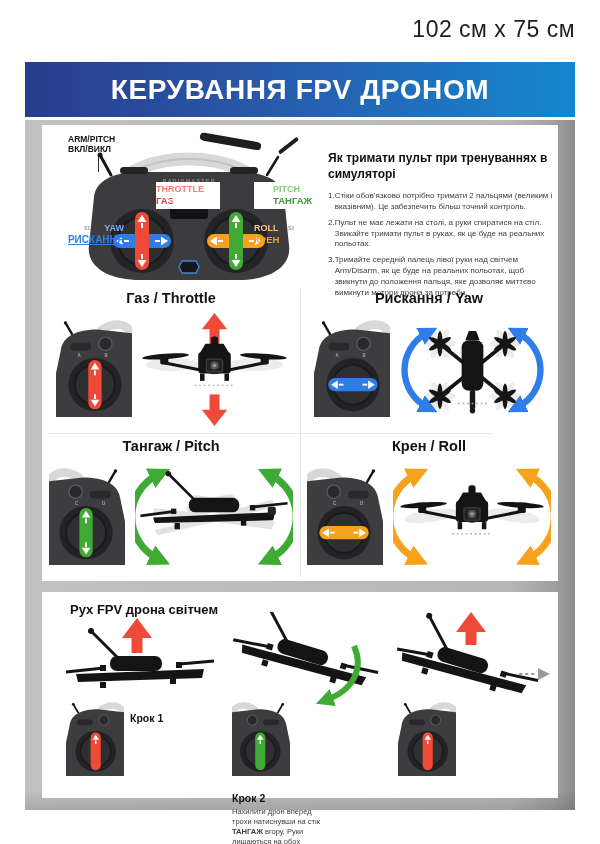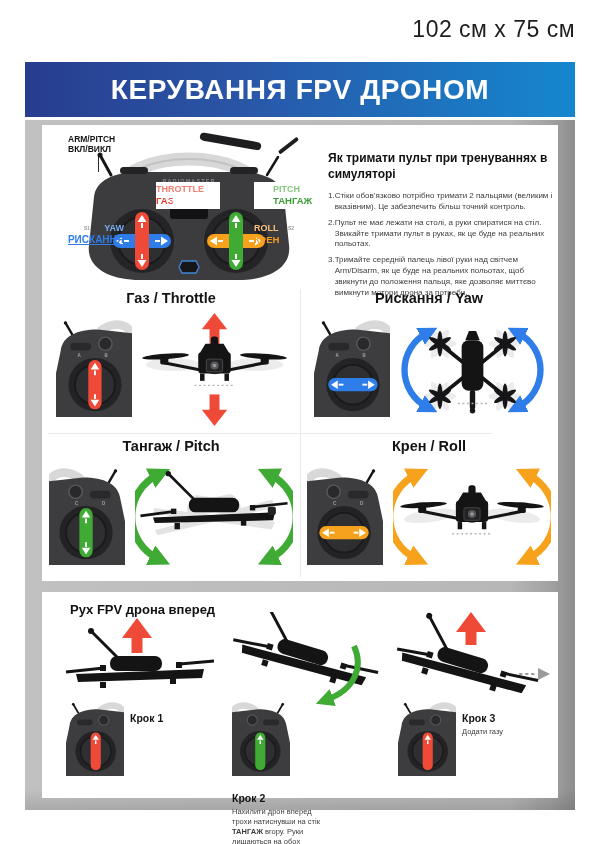--- a/index.html
+++ b/index.html
@@ -393,21 +393,21 @@
             <rect x="72" y="67" width="5" height="8" fill="#141414"></rect>
               <rect x="99" y="67" width="5" height="8" fill="#141414"></rect>
             <line x1="66" y1="80" x2="110" y2="80" stroke="#b0b0b0" stroke-width="1.5" stroke-dasharray="2,3"></line>
           </svg>
         </div>
       </div>
     </div>
   </div>
 
   <div class="panel panel-2">
-    <div class="p2-title">Рух FPV дрона вперед</div>
+    <div class="p2-title">Рух FPV дрона світчем</div>
 
     <svg class="stepfig sf-1" viewBox="0 0 150 92" width="150" height="92">
       <polygon points="58,26 88,26 73,6" fill="#ef4a37"></polygon>
       <rect x="67.5" y="25" width="11" height="16" fill="#ef4a37"></rect>
       <rect x="46" y="44" width="52" height="15" rx="7" fill="#141414"></rect>
       <polygon points="12,62 140,57 138,66 14,70" fill="#141414"></polygon>
       <line x1="2" y1="60" x2="40" y2="56" stroke="#141414" stroke-width="3"></line>
         <rect x="36" y="53" width="6" height="6" fill="#141414"></rect>
       <line x1="116" y1="52" x2="150" y2="49" stroke="#141414" stroke-width="3"></line>
         <rect x="112" y="50" width="6" height="6" fill="#141414"></rect>
@@ -503,19 +503,15 @@
           <circle cx="10" cy="3" r="1.8" fill="#161616"></circle>
         <path d="M5,32 C7,17 22,10 44,10 L80,14 L80,102 L0,102 L0,56 Z" fill="#3d3d3f"></path>
         <rect x="15" y="24" width="22" height="8" rx="4" fill="#29292b"></rect>
         <circle cx="52" cy="25" r="7" fill="#29292b" stroke="#58585a" stroke-width="1.5"></circle>
         <circle cx="41" cy="68" r="28" fill="#232325"></circle>
           <circle cx="41" cy="68" r="21" fill="#2f2f31" stroke="#1a1a1c" stroke-width="2"></circle>
         <rect x="34" y="42" width="14" height="52" rx="7" fill="#ef4a37"></rect>
         <path d="M41,45 l-4.5,7 h9 Z" fill="#fff"></path>
           <line x1="41" y1="53" x2="41" y2="58" stroke="#fff" stroke-width="2"></line>
       </svg>
-      <div class="step-txt">
-        <div class="step-label">Крок 3</div>
-        <div class="step-desc"><span>Додати газу</span><span class="st-b"></span><span></span><span class="st-b"></span></div>
-      </div>
     </div>
   </div>
 </div>
 
 </body></html>

